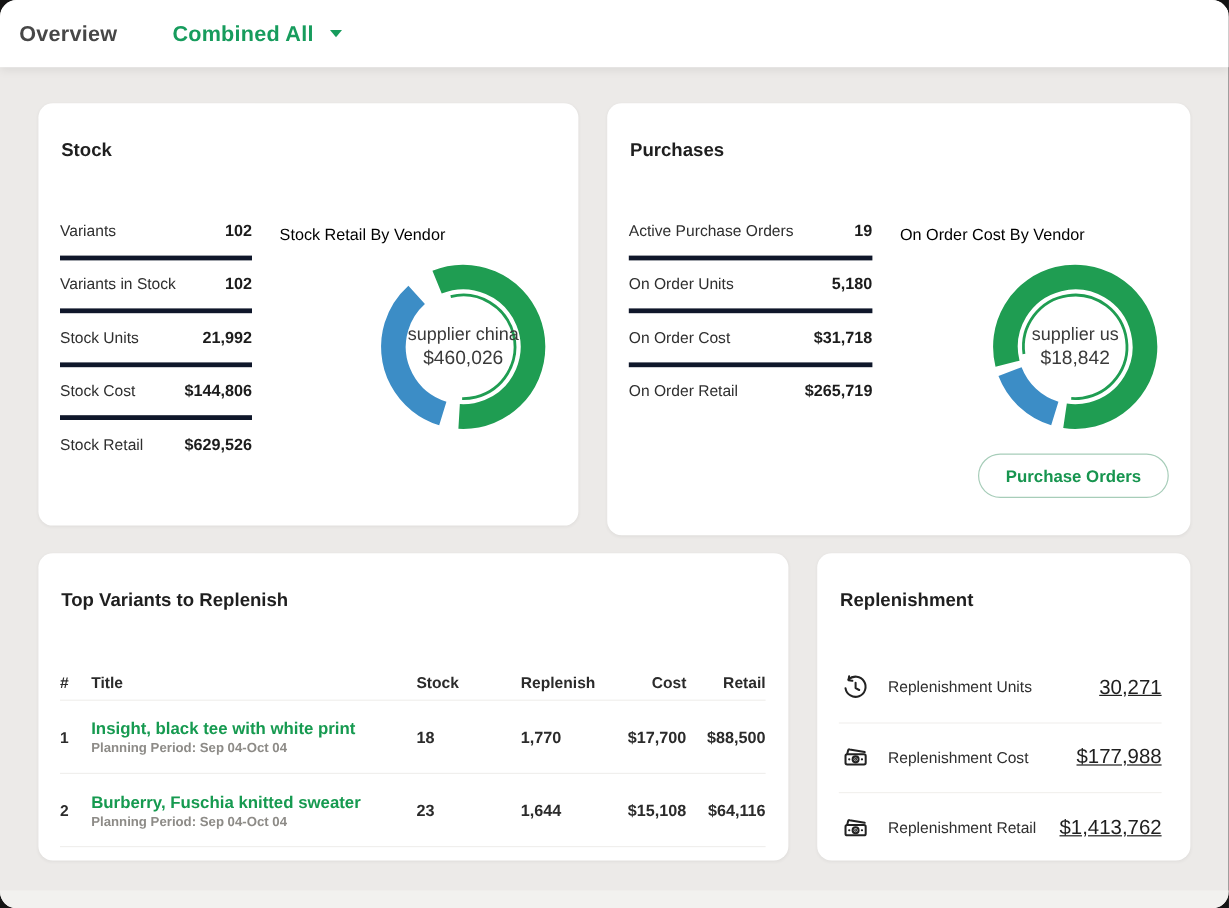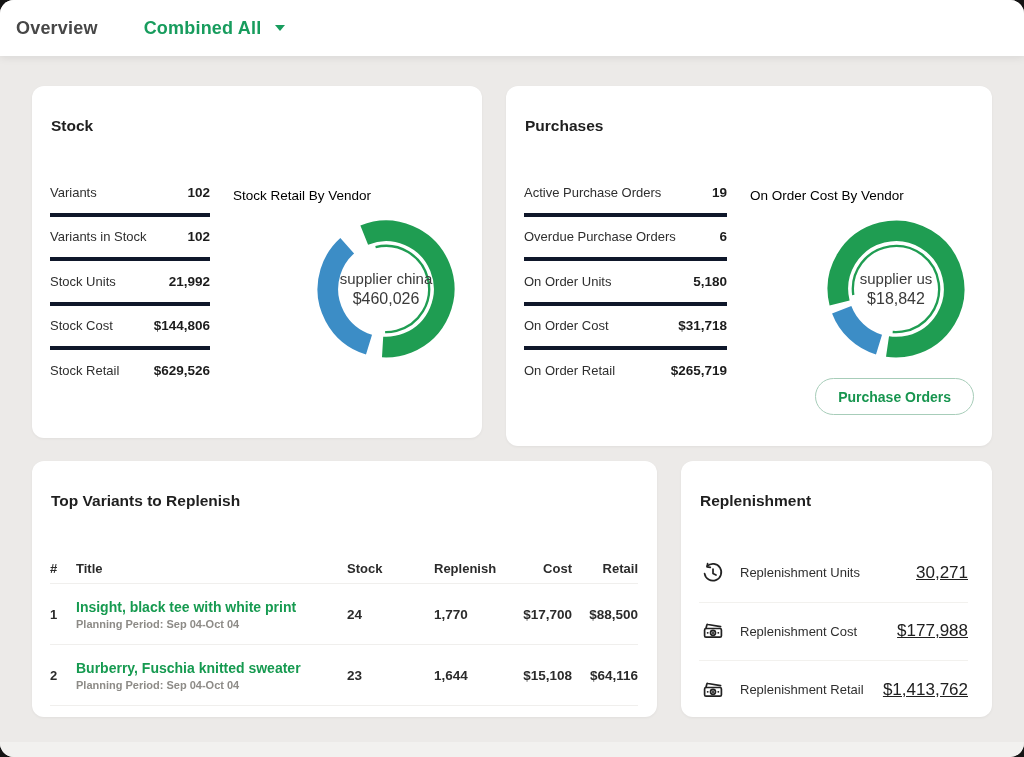--- a/index.html
+++ b/index.html
@@ -138,24 +138,20 @@
     </section>
 
     <section class="card card-purchases">
       <h2 class="card-title">Purchases</h2>
       <div class="stat-rows">
         <div class="stat-row">
           <span class="stat-label">Active Purchase Orders</span>
           <span class="stat-value">19</span>
         </div>
         <div class="stat-row">
-          <span class="stat-label">Overdue Purchase Orders</span>
-          <span class="stat-value">6</span>
-        </div>
-        <div class="stat-row">
           <span class="stat-label">On Order Units</span>
           <span class="stat-value">5,180</span>
         </div>
         <div class="stat-row">
           <span class="stat-label">On Order Cost</span>
           <span class="stat-value">$31,718</span>
         </div>
         <div class="stat-row">
           <span class="stat-label">On Order Retail</span>
           <span class="stat-value">$265,719</span>
@@ -186,21 +182,21 @@
           <span class="cell c-replenish">Replenish</span>
           <span class="cell c-cost">Cost</span>
           <span class="cell c-retail">Retail</span>
         </div>
         <div class="tbl-row tbl-body-row">
           <span class="cell c-num row-num">1</span>
           <span class="cell c-title">
             <a class="row-title">Insight, black tee with white print</a>
             <span class="row-sub">Planning Period: Sep 04-Oct 04</span>
           </span>
-          <span class="cell c-stock row-val">24</span>
+          <span class="cell c-stock row-val">18</span>
           <span class="cell c-replenish row-val">1,770</span>
           <span class="cell c-cost row-val">$17,700</span>
           <span class="cell c-retail row-val">$88,500</span>
         </div>
         <div class="tbl-row tbl-body-row">
           <span class="cell c-num row-num">2</span>
           <span class="cell c-title">
             <a class="row-title">Burberry, Fuschia knitted sweater</a>
             <span class="row-sub">Planning Period: Sep 04-Oct 04</span>
           </span>

